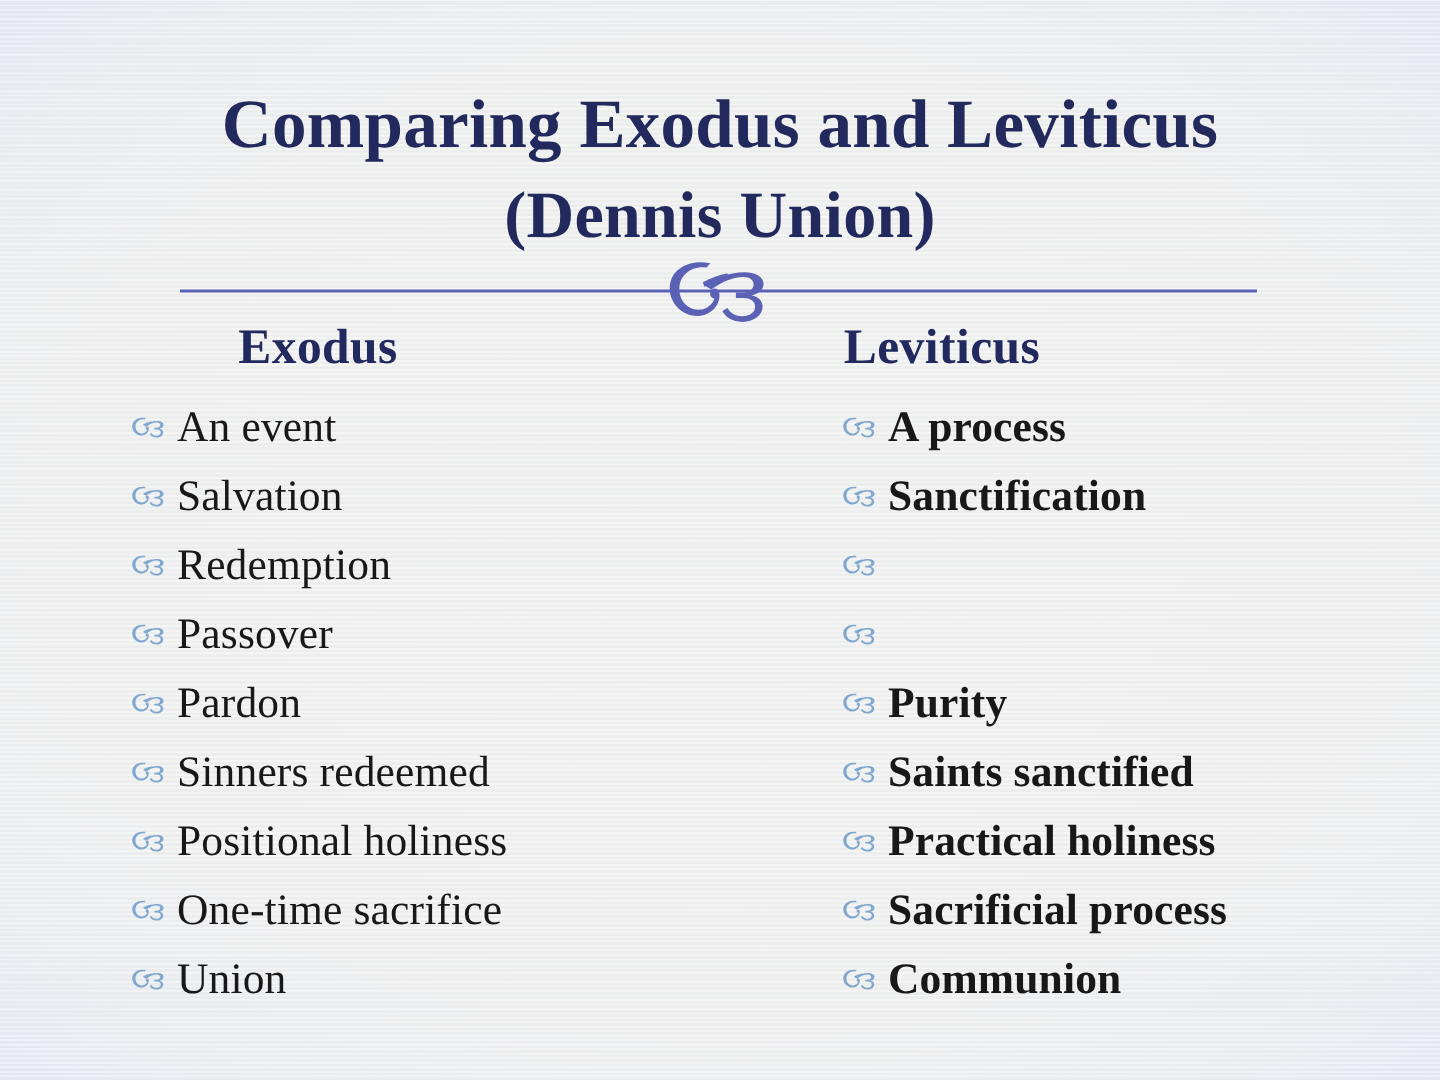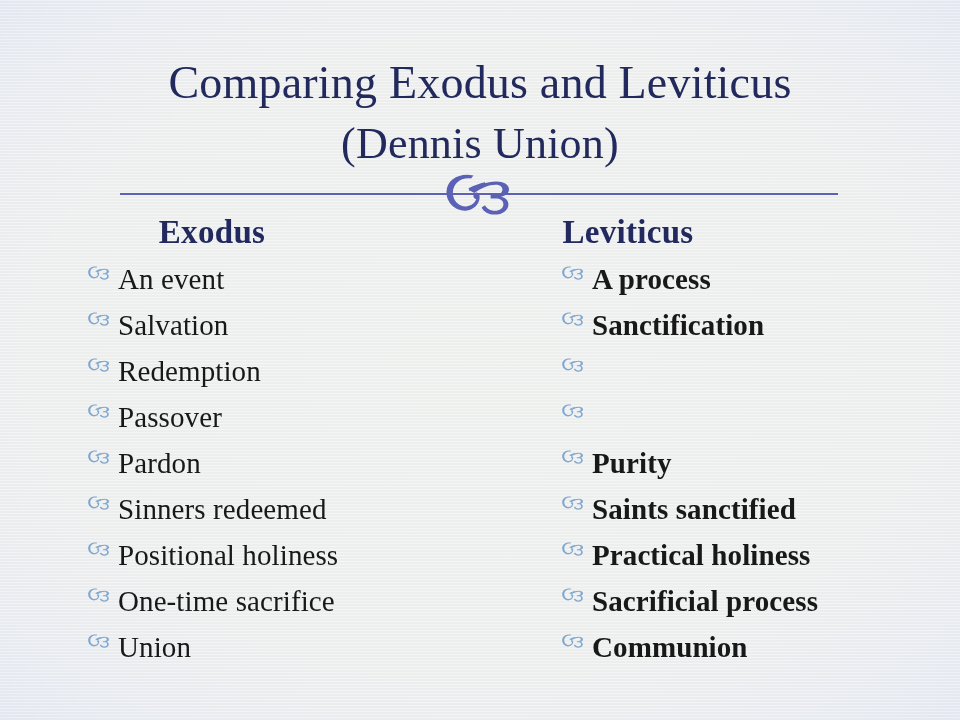--- a/index.html
+++ b/index.html
@@ -51,21 +51,21 @@
     position: absolute;
     top: 52px;
     left: 60px;
     width: 840px;
     text-align: center;
     color: #22295c;
     font-size: 46px;
     line-height: 61px;
     letter-spacing: .2px;
   }
-  #title-block .line { display: block; }
+  #title-block .line { display: block; font-weight: bold; }
   #title-line-2 { font-size: 44px; }
 
   
   #divider {
     position: absolute;
     top: 192px;
     left: 120px;
     width: 718px;
     height: 3px;
   }
@@ -112,21 +112,21 @@
     left: 0;
     width: 960px;
     display: flex;
   }
   .bullet-col { flex: 0 0 50%; }
   #col-left  { padding-left: 86px; }
   #col-right { padding-left: 80px; font-weight: bold; }
 
   .bullet-item {
     display: flex;
-    align-items: flex-start;
+    align-items: center;
     height: 46px;
   }
   .bullet-mark {
     flex: 0 0 auto;
     width: 32px;
     height: 22px;
     position: relative;
     top: 2px;
   }
   .bullet-text {

